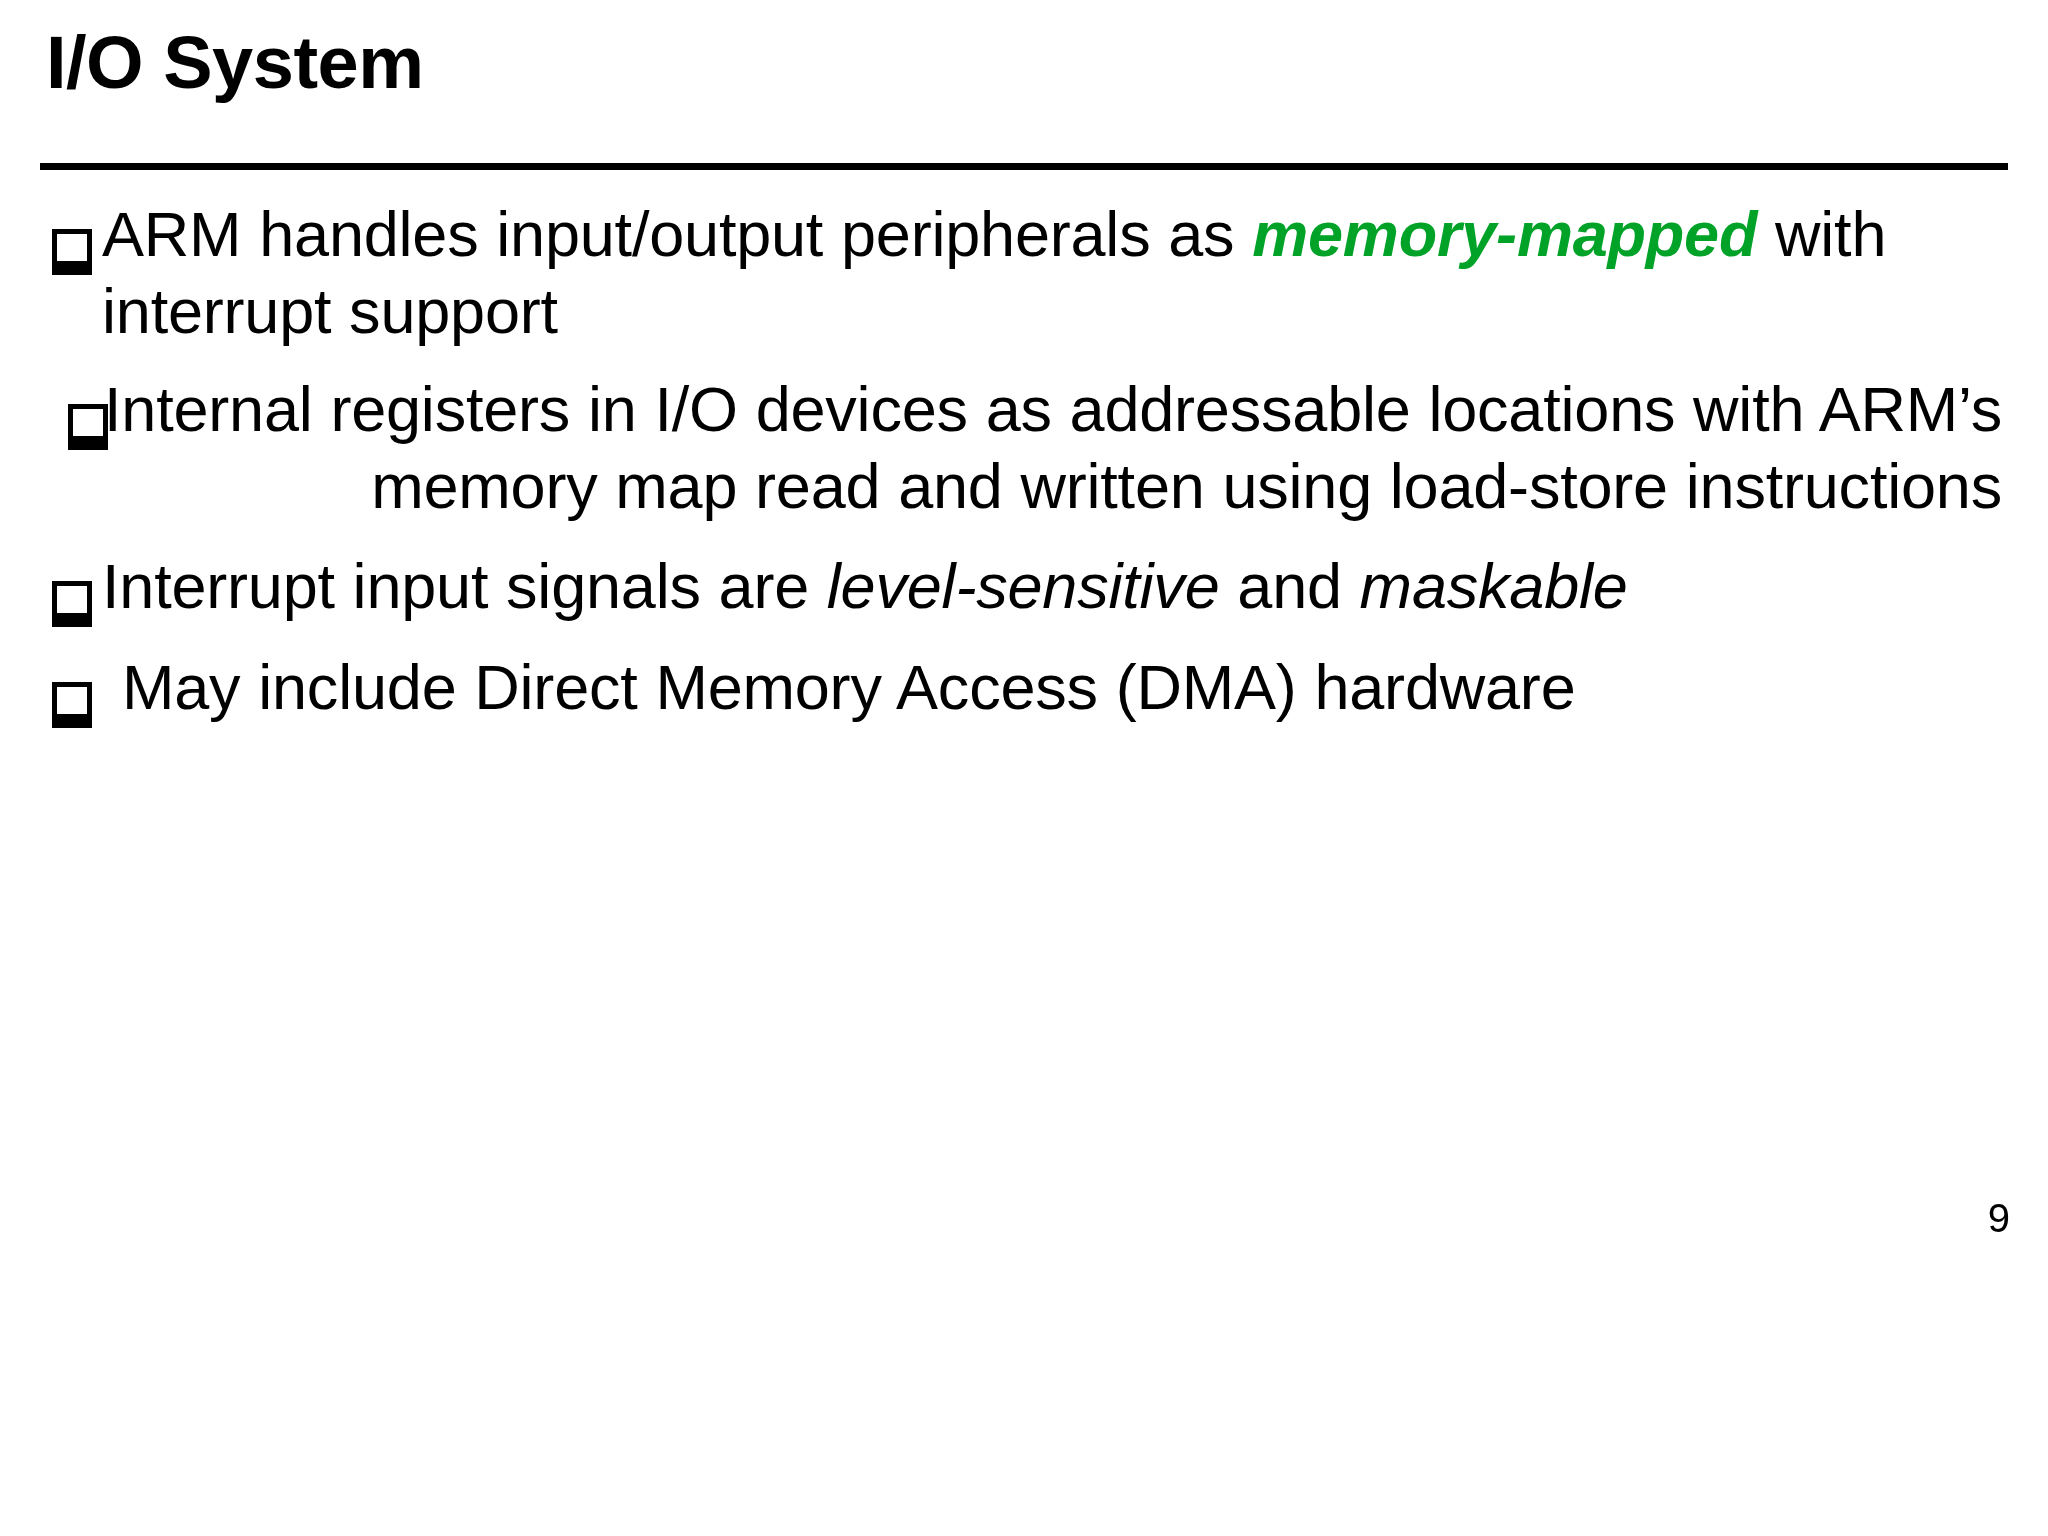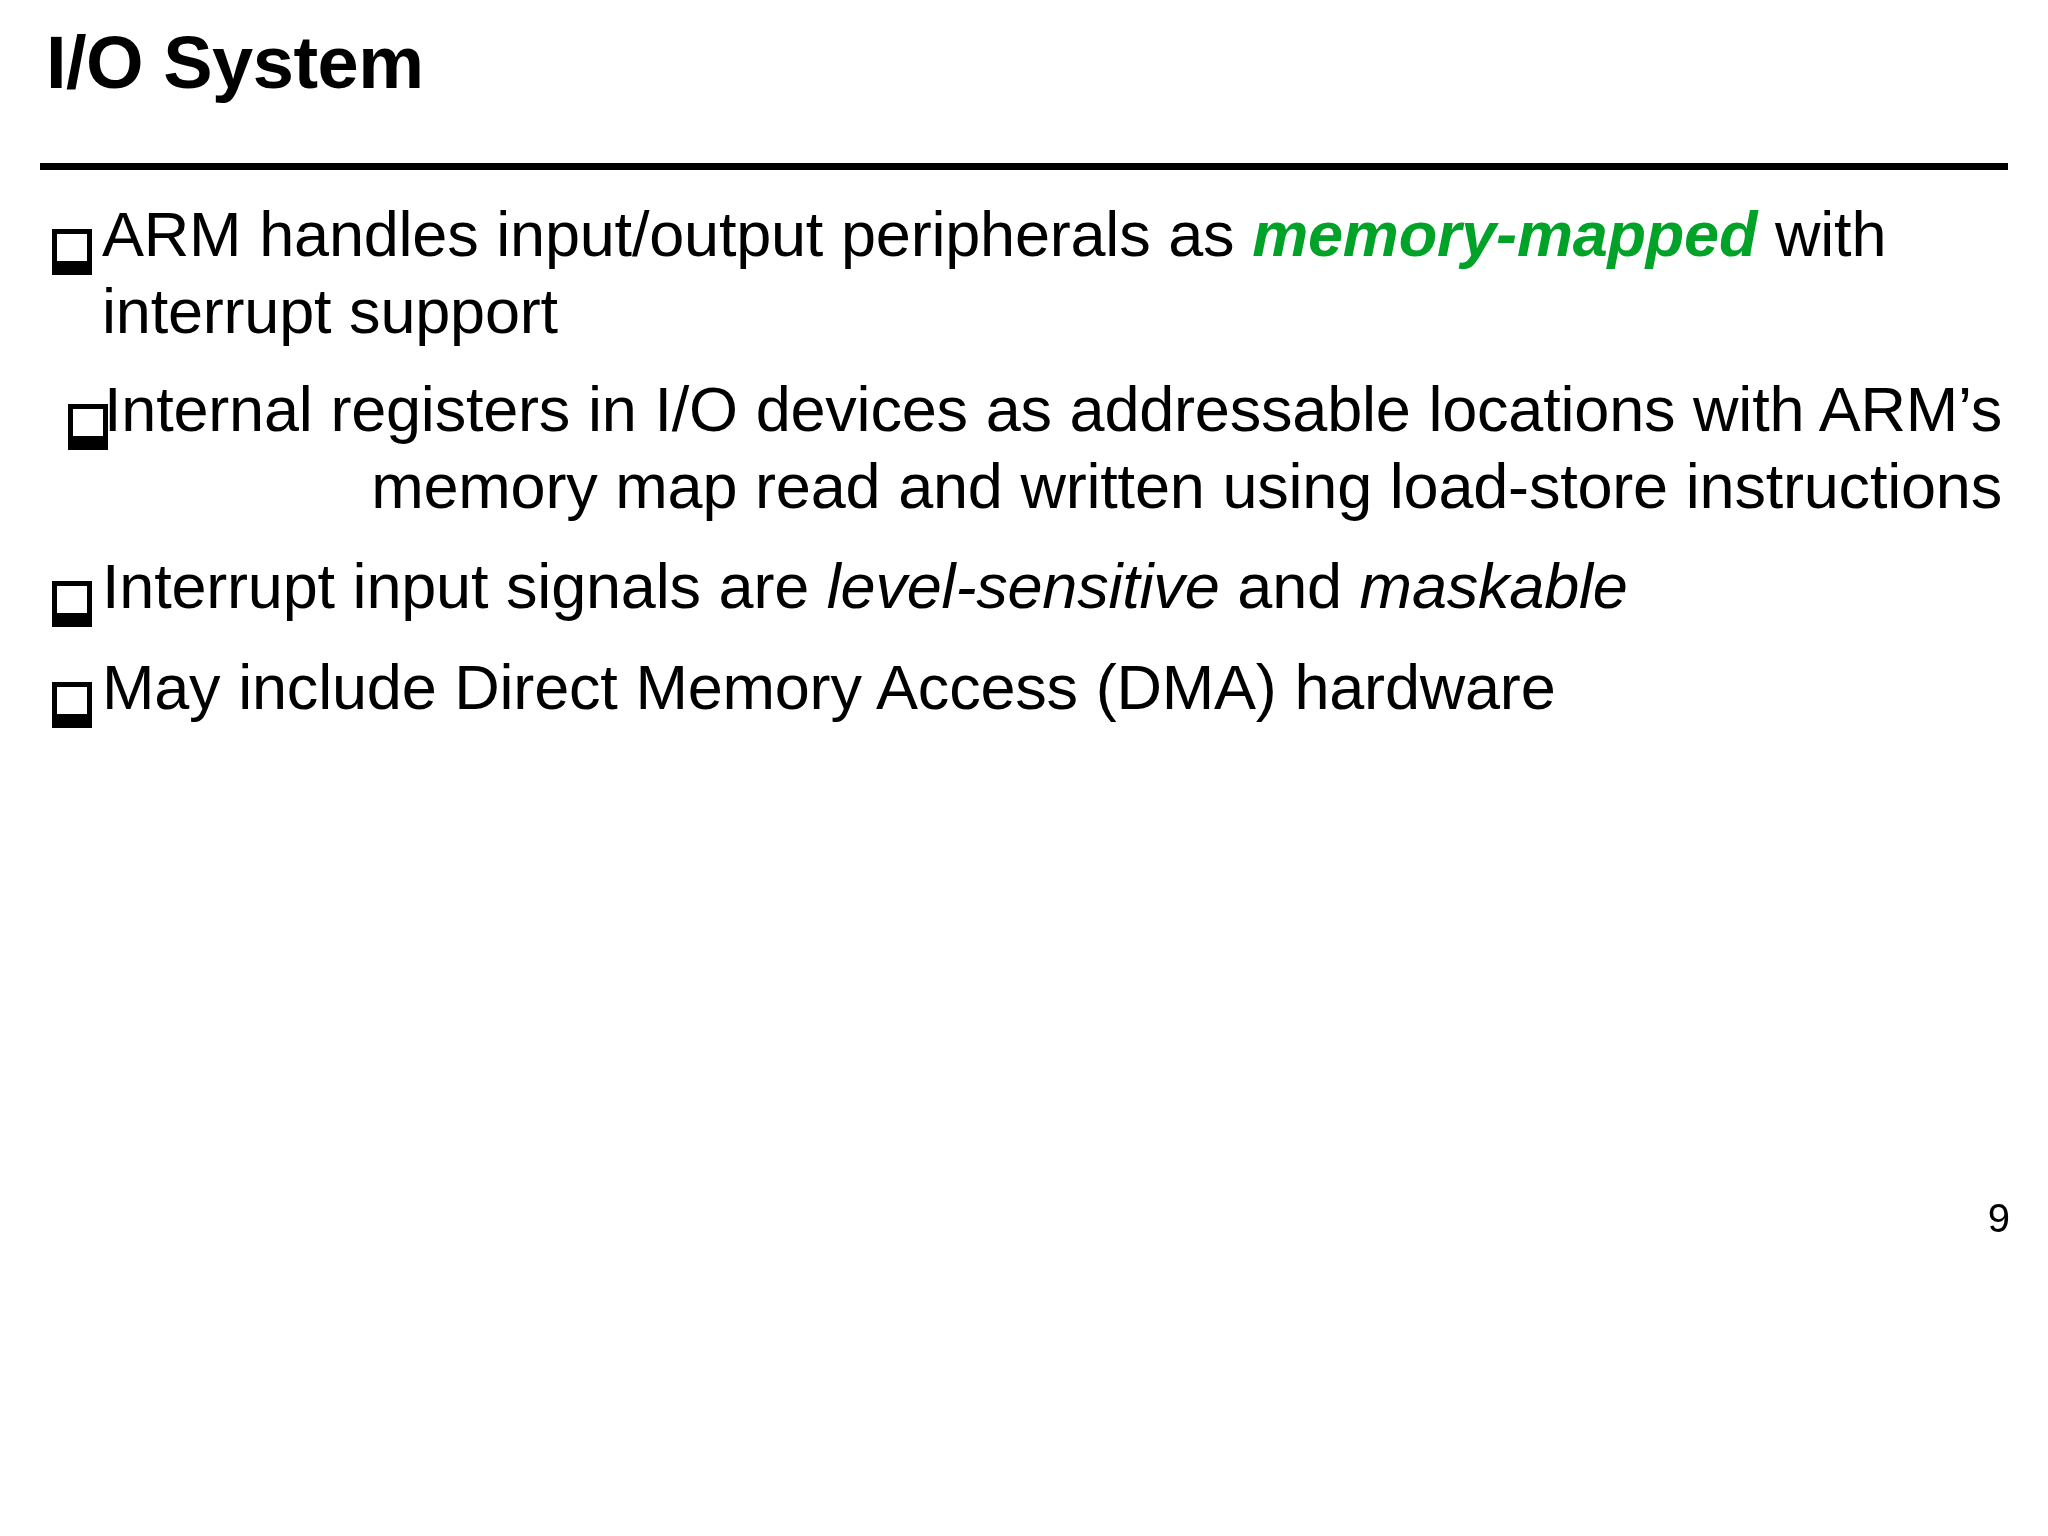--- a/index.html
+++ b/index.html
@@ -102,21 +102,21 @@
 
   .em-ital {
     font-style: italic;
   }
 
   
   .row-0 { }
   .row-1 { margin-bottom: 24px; text-align: right; }
   .row-2 { margin-bottom: 22px; }
   .row-3 { margin-bottom: 24px; }
-  .row-4 { margin-bottom: 0; }
+  .row-4 { margin-bottom: 0; gap: 20px; }
 
   
   .page-number {
     position: absolute;
     right: 38px;
     bottom: 14px;
     font-size: 40px;
     line-height: 1;
     color: #000000;
   }

